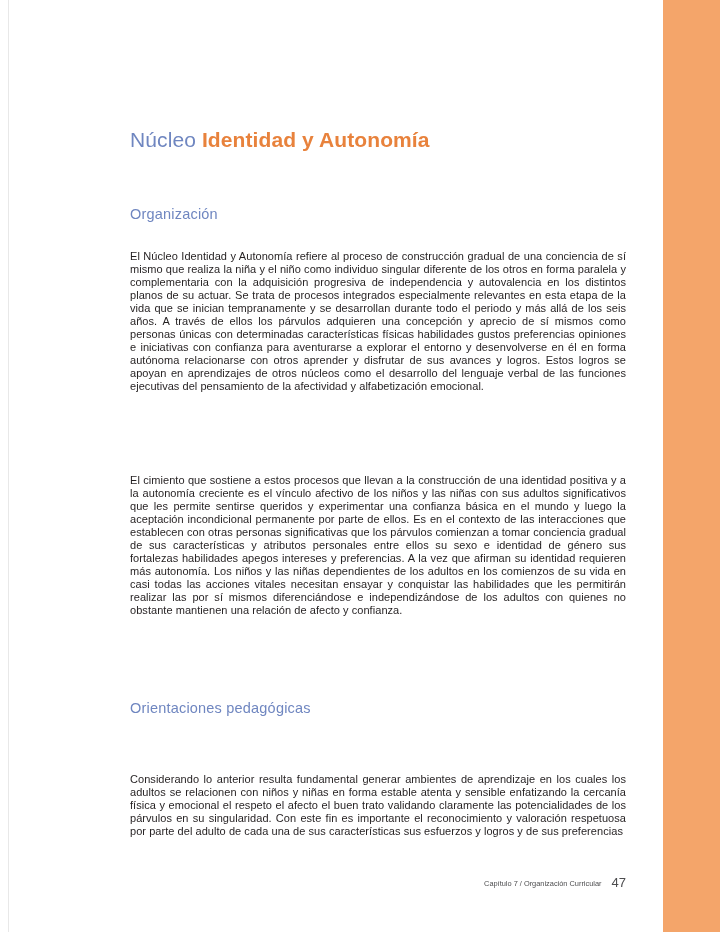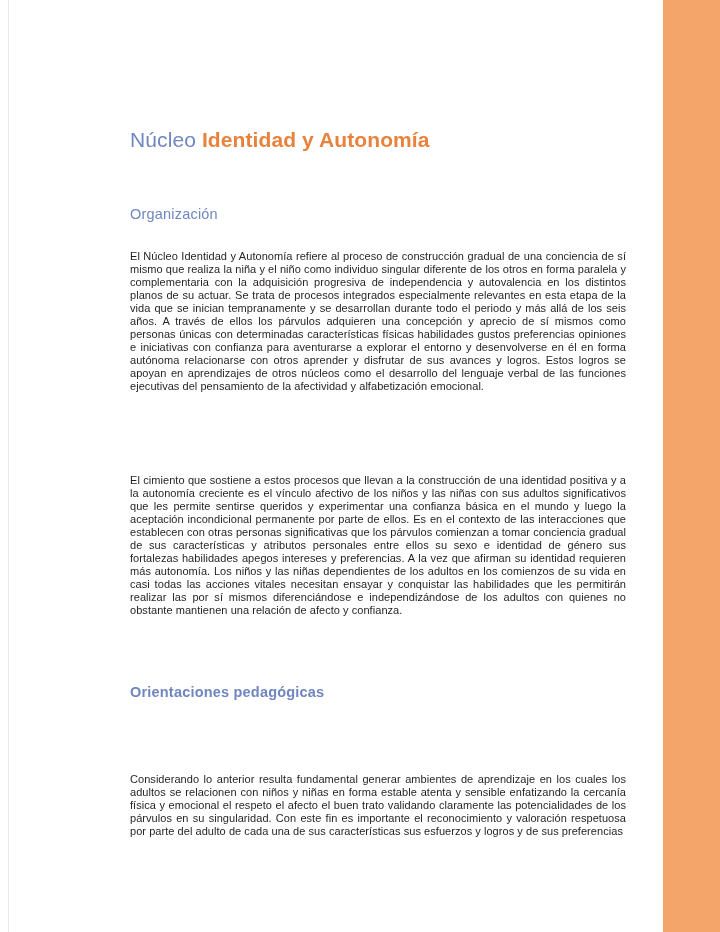--- a/index.html
+++ b/index.html
@@ -81,23 +81,22 @@
     font-weight: normal;
     letter-spacing: 0.2px;
   }
   .h2-intro {
     position: absolute;
     top: 206px;
     left: 0;
   }
   .h2-orient {
     position: absolute;
-    top: 684px;
+    top: 700px;
     left: 0;
-    font-weight: bold;
   }
   p.body {
     position: absolute;
     left: 0;
     width: 496px;
     margin: 0;
     font-size: 11px;
     line-height: 13px;
     color: #231f20;
     text-align: justify;
@@ -142,15 +141,18 @@
     <div class="h2 h2-intro">Organización</div>
 
     <p class="body" id="para1">El Núcleo Identidad y Autonomía  refiere al proceso de construcción gradual de una conciencia de sí mismo que realiza la niña y el niño  como individuo singular  diferente de los otros  en forma paralela y complementaria con la adquisición progresiva de independencia y autovalencia en los distintos planos de su actuar. Se trata de procesos integrados  especialmente relevantes en esta etapa de la vida  que se inician tempranamente y se desarrollan durante todo el periodo y más allá de los seis años. A través de ellos  los párvulos adquieren una concepción y aprecio de sí mismos como personas únicas  con determinadas características  físicas  habilidades  gustos  preferencias  opiniones e iniciativas  con confianza para aventurarse a explorar el entorno y desenvolverse en él en forma autónoma  relacionarse con otros  aprender y disfrutar de sus avances y logros. Estos logros se apoyan en aprendizajes de otros núcleos  como el desarrollo del lenguaje verbal  de las funciones ejecutivas del pensamiento  de la afectividad y alfabetización emocional.</p>
 
     <p class="body" id="para2">El cimiento que sostiene a estos procesos que llevan a la construcción de una identidad positiva y a la autonomía creciente  es el vínculo afectivo de los niños y las niñas con sus adultos significativos  que les permite sentirse queridos y experimentar una confianza básica en el mundo y luego la aceptación incondicional permanente por parte de ellos. Es en el contexto de las interacciones que establecen con otras personas significativas  que los párvulos comienzan a tomar conciencia gradual de sus características y atributos personales  entre ellos su sexo e identidad de género  sus fortalezas  habilidades  apegos  intereses y preferencias. A la vez que afirman su identidad  requieren más autonomía. Los niños y las niñas  dependientes de los adultos en los comienzos de su vida  en casi todas las acciones vitales  necesitan ensayar y conquistar  las habilidades que les permitirán realizar las por sí mismos  diferenciándose e independizándose de los adultos  con quienes  no obstante  mantienen una relación de afecto y confianza.</p>
 
     <div class="h2 h2-orient">Orientaciones pedagógicas</div>
 
     <p class="body" id="para3">Considerando lo anterior  resulta fundamental generar ambientes de aprendizaje en los cuales los adultos se relacionen con niños y niñas en forma estable  atenta y sensible  enfatizando la cercanía física y emocional  el respeto  el afecto  el buen trato  validando claramente las potencialidades de los párvulos en su singularidad. Con este fin  es importante el reconocimiento y valoración respetuosa por parte del adulto de cada una de sus características  sus esfuerzos y logros y de sus preferencias</p>
 
+    <div class="footer">
+      <span>Capítulo 7 / Organización Curricular</span><span class="pagenum">47</span>
+    </div>
 
   </div>
 </div>
 
 </body></html>

